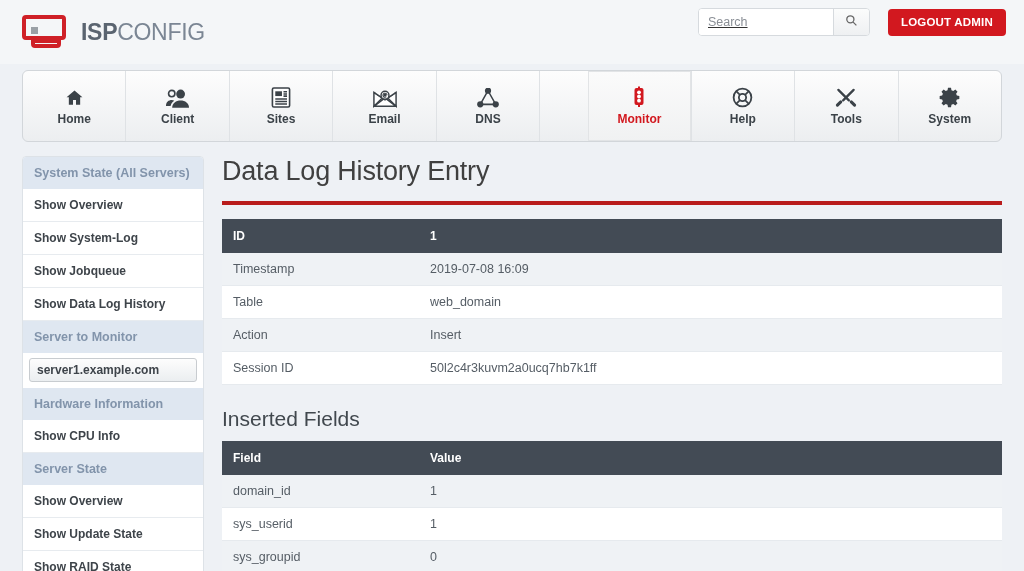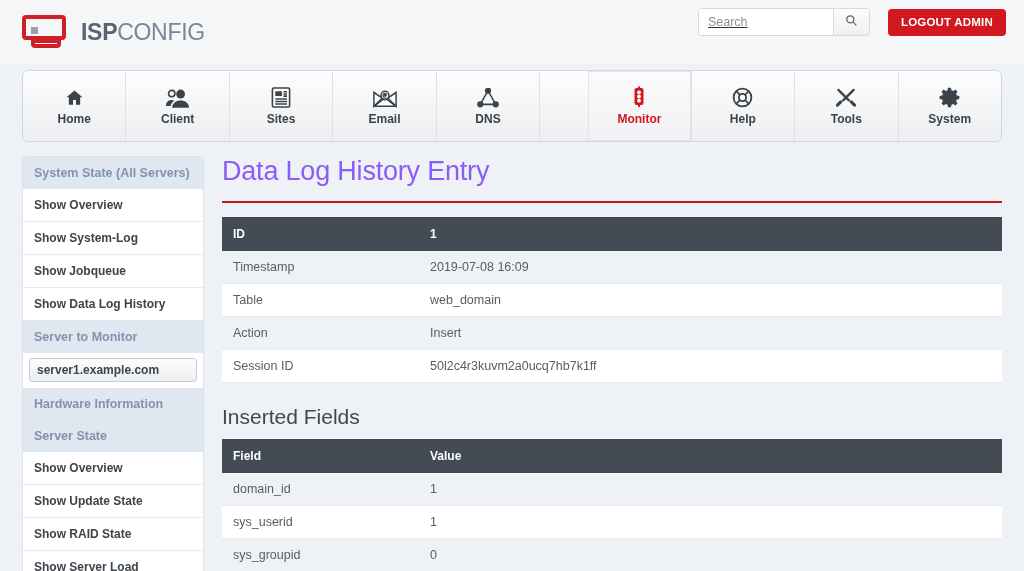--- a/index.html
+++ b/index.html
@@ -229,24 +229,24 @@
     color: #8a8f95;
     font-size: 7px;
   }
 
   
   .main { flex: 1; min-width: 0; }
 
   .page-title {
     font-size: 27px;
     font-weight: normal;
-    color: #8b5cf6;
+    color: #404040;
     letter-spacing: -0.2px;
     padding-bottom: 14px;
-    border-bottom: 2px solid #b91c1c;
+    border-bottom: 4px solid #b91c1c;
     margin-bottom: 14px;
   }
 
   .section-title {
     font-size: 21px;
     font-weight: normal;
     color: #41484e;
     margin: 22px 0 10px 0;
   }
 
@@ -432,20 +432,21 @@
 
     <div class="side-head">Server to Monitor</div>
     <div class="side-select-wrap">
       <div class="side-select">
         <span class="val">server1.example.com</span>
         <span class="arrow">▼</span>
       </div>
     </div>
 
     <div class="side-head">Hardware Information</div>
+    <div class="side-item">Show CPU Info</div>
 
     <div class="side-head">Server State</div>
     <div class="side-item">Show Overview</div>
     <div class="side-item">Show Update State</div>
     <div class="side-item">Show RAID State</div>
     <div class="side-item">Show Server Load</div>
   </div>
 
   <div class="main">
 

